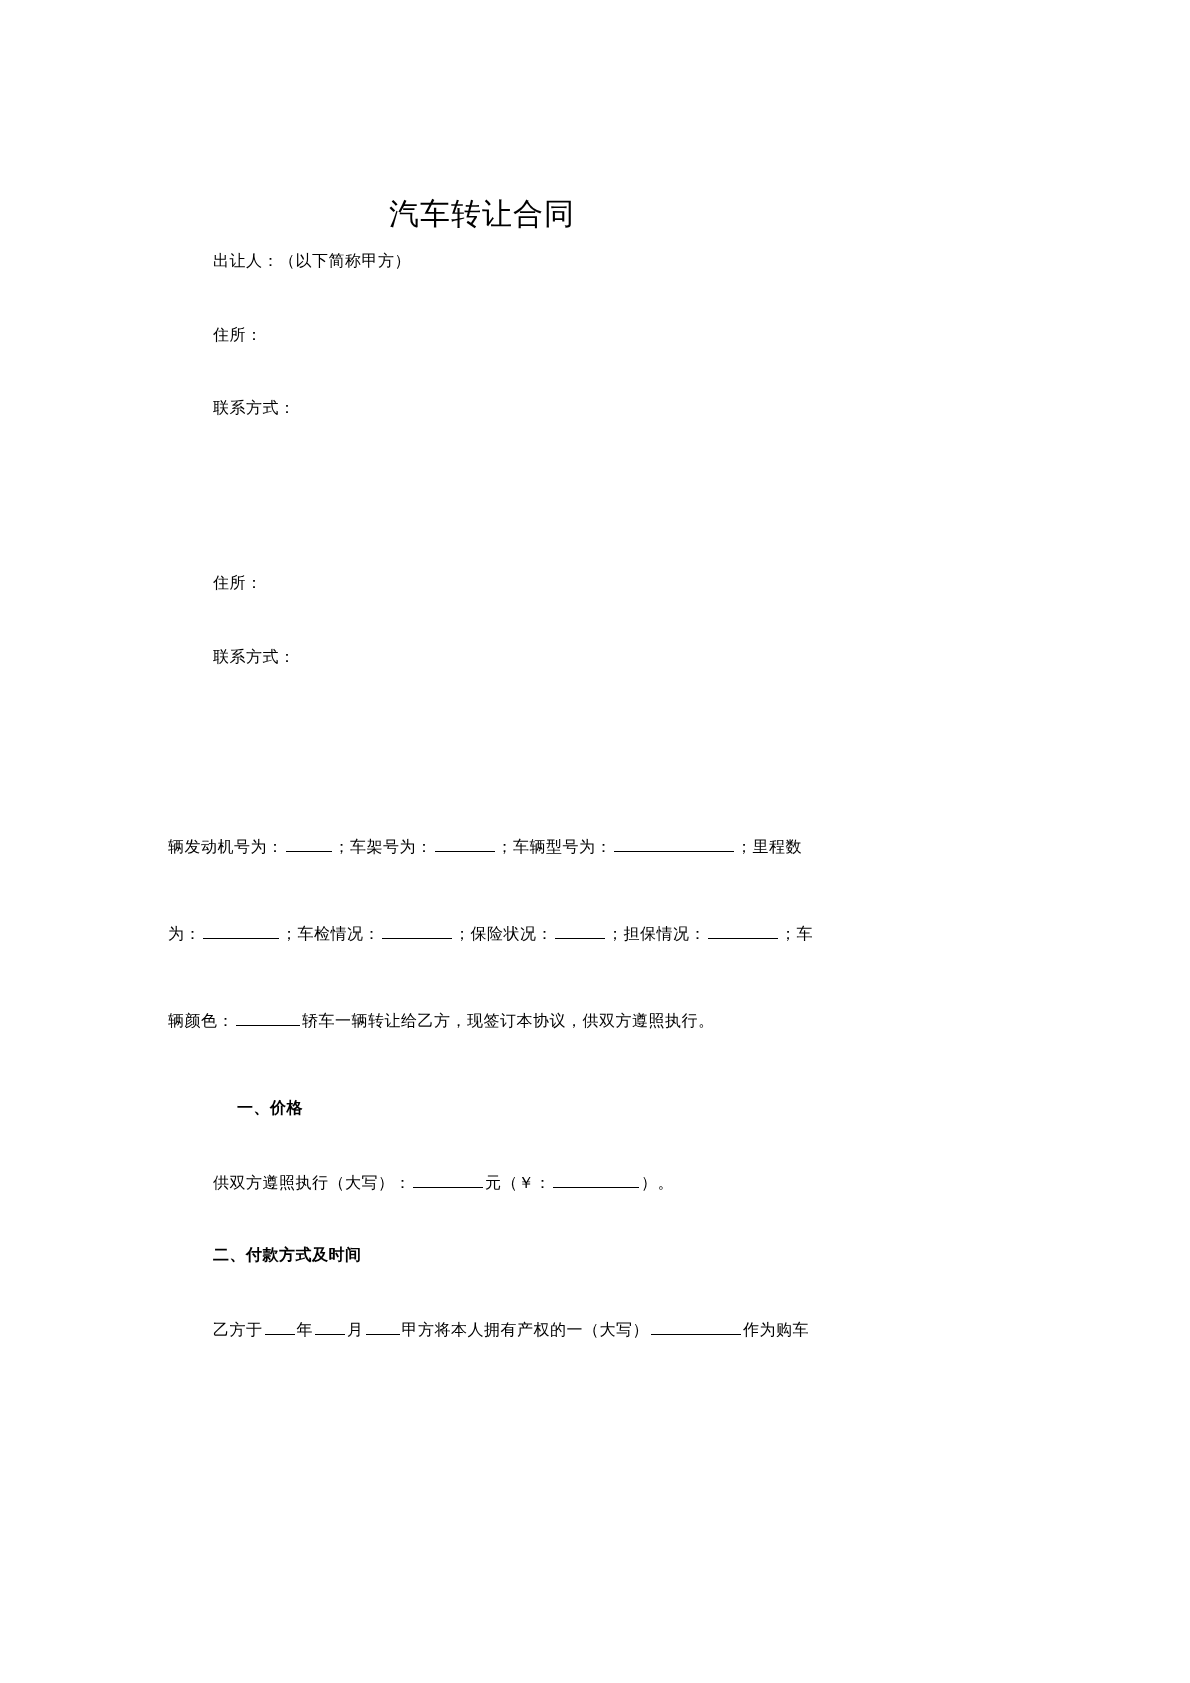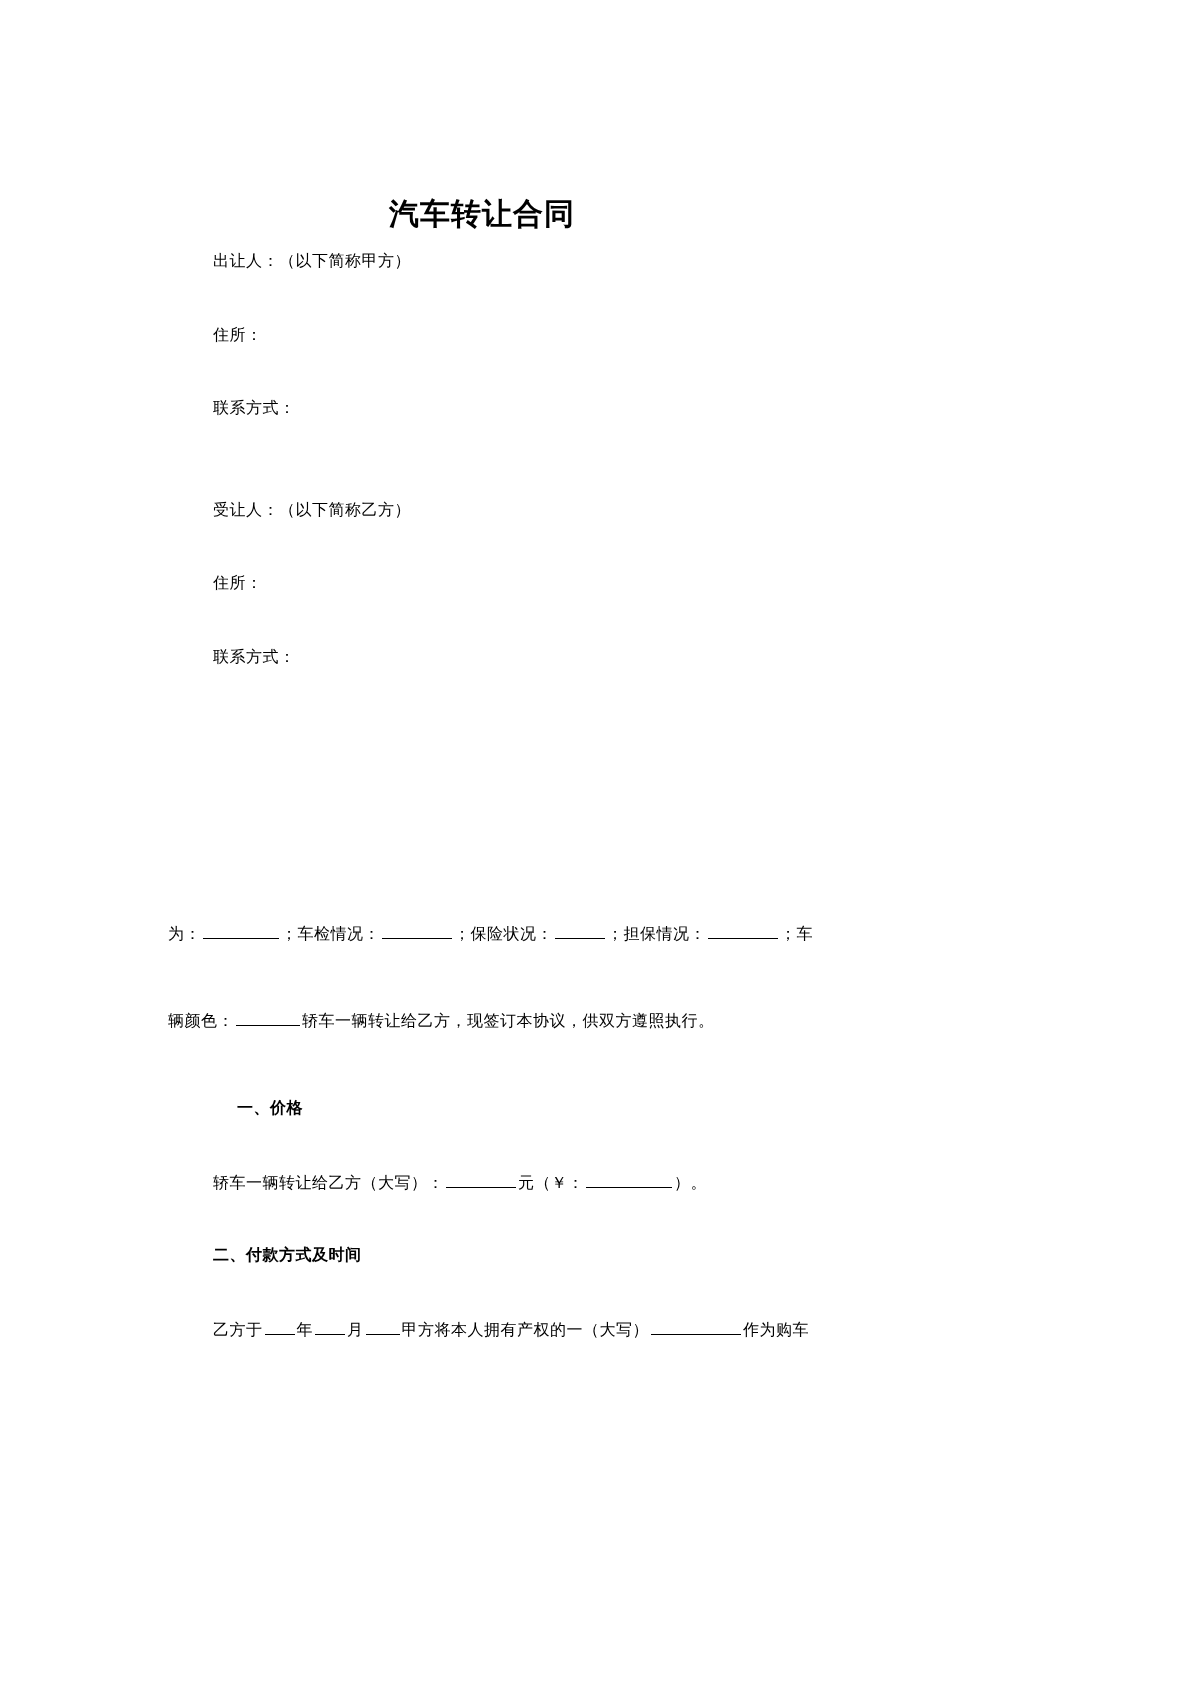--- a/index.html
+++ b/index.html
@@ -1,53 +1,55 @@
 <!DOCTYPE html>
 <html><head>
   <meta charset="utf-8">
   <style>
     html, body { margin: 0; padding: 0; background: #ffffff; }
     body { width: 1190px; height: 1683px; position: relative; overflow: hidden;
            font-family: "DejaVu Sans", "Liberation Sans", sans-serif; color: #000; }
     .page { position: absolute; left: 0; top: 0; width: 1190px; height: 1683px; background: #fff; }
     .line { position: absolute; white-space: nowrap; font-size: 16px; line-height: 30px; letter-spacing: 0.5px; }
     .title { position: absolute; left: 0; width: 964px; text-align: center; top: 196px;
-             font-size: 30px; font-weight: bold; line-height: 36px; letter-spacing: 1px; }
+             font-size: 30px; font-weight: normal; line-height: 36px; letter-spacing: 1px; }
     .heading { font-weight: bold; }
     .blank { display: inline-block; border-bottom: 1.5px solid #000; height: 20px; vertical-align: baseline; margin: 0 2px; }
   </style>
 </head>
 <body>
 
 <div class="page">
 
   <div class="title">汽车转让合同</div>
 
   <div class="line" style="left:213px; top:246px;">出让人：（以下简称甲方）</div>
   <div class="line" style="left:213px; top:320px;">住所：</div>
   <div class="line" style="left:213px; top:393px;">联系方式：</div>
 
-  <div class="line" style="left:213px; top:495px;">受让人：（以下简称乙方）</div>
   <div class="line" style="left:213px; top:568px;">住所：</div>
   <div class="line" style="left:213px; top:642px;">联系方式：</div>
 
 
+  <div class="line" style="left:168px; top:831px;">
+    <span>辆发动机号为：</span><span class="blank" style="width:46px;"></span><span>；车架号为：</span><span class="blank" style="width:60px;"></span><span>；车辆型号为：</span><span class="blank" style="width:120px;"></span><span>；里程数</span>
+  </div>
 
   <div class="line" style="left:168px; top:1005px;">
     <span>辆颜色：</span><span class="blank" style="width:64px;"></span><span>轿车一辆转让给乙方，现签订本协议，供双方遵照执行。</span>
   </div>
 
   <div class="line" style="left:168px; top:918px;">
     <span>为：</span><span class="blank" style="width:76px;"></span><span>；车检情况：</span><span class="blank" style="width:70px;"></span><span>；保险状况：</span><span class="blank" style="width:50px;"></span><span>；担保情况：</span><span class="blank" style="width:70px;"></span><span>；车</span>
   </div>
 
   <div class="line heading" style="left:213px; top:1093px;margin-left:24px;">一、价格</div>
 
   <div class="line" style="left:213px; top:1167px;">
-    <span>轿车一辆转让给乙方（大写）：</span><span class="blank" style="width:70px;"></span><span>元（￥：</span><span class="blank" style="width:86px;"></span><span>）。</span>
+    <span>供双方遵照执行（大写）：</span><span class="blank" style="width:70px;"></span><span>元（￥：</span><span class="blank" style="width:86px;"></span><span>）。</span>
   </div>
 
   <div class="line heading" style="left:213px; top:1240px;">二、付款方式及时间</div>
 
   <div class="line" style="left:213px; top:1314px;">
     <span>乙方于</span><span class="blank" style="width:30px;"></span><span>年</span><span class="blank" style="width:30px;"></span><span>月</span><span class="blank" style="width:34px;"></span><span>甲方将本人拥有产权的一（大写）</span><span class="blank" style="width:90px;"></span><span>作为购车</span>
   </div>
 
 </div>
 

